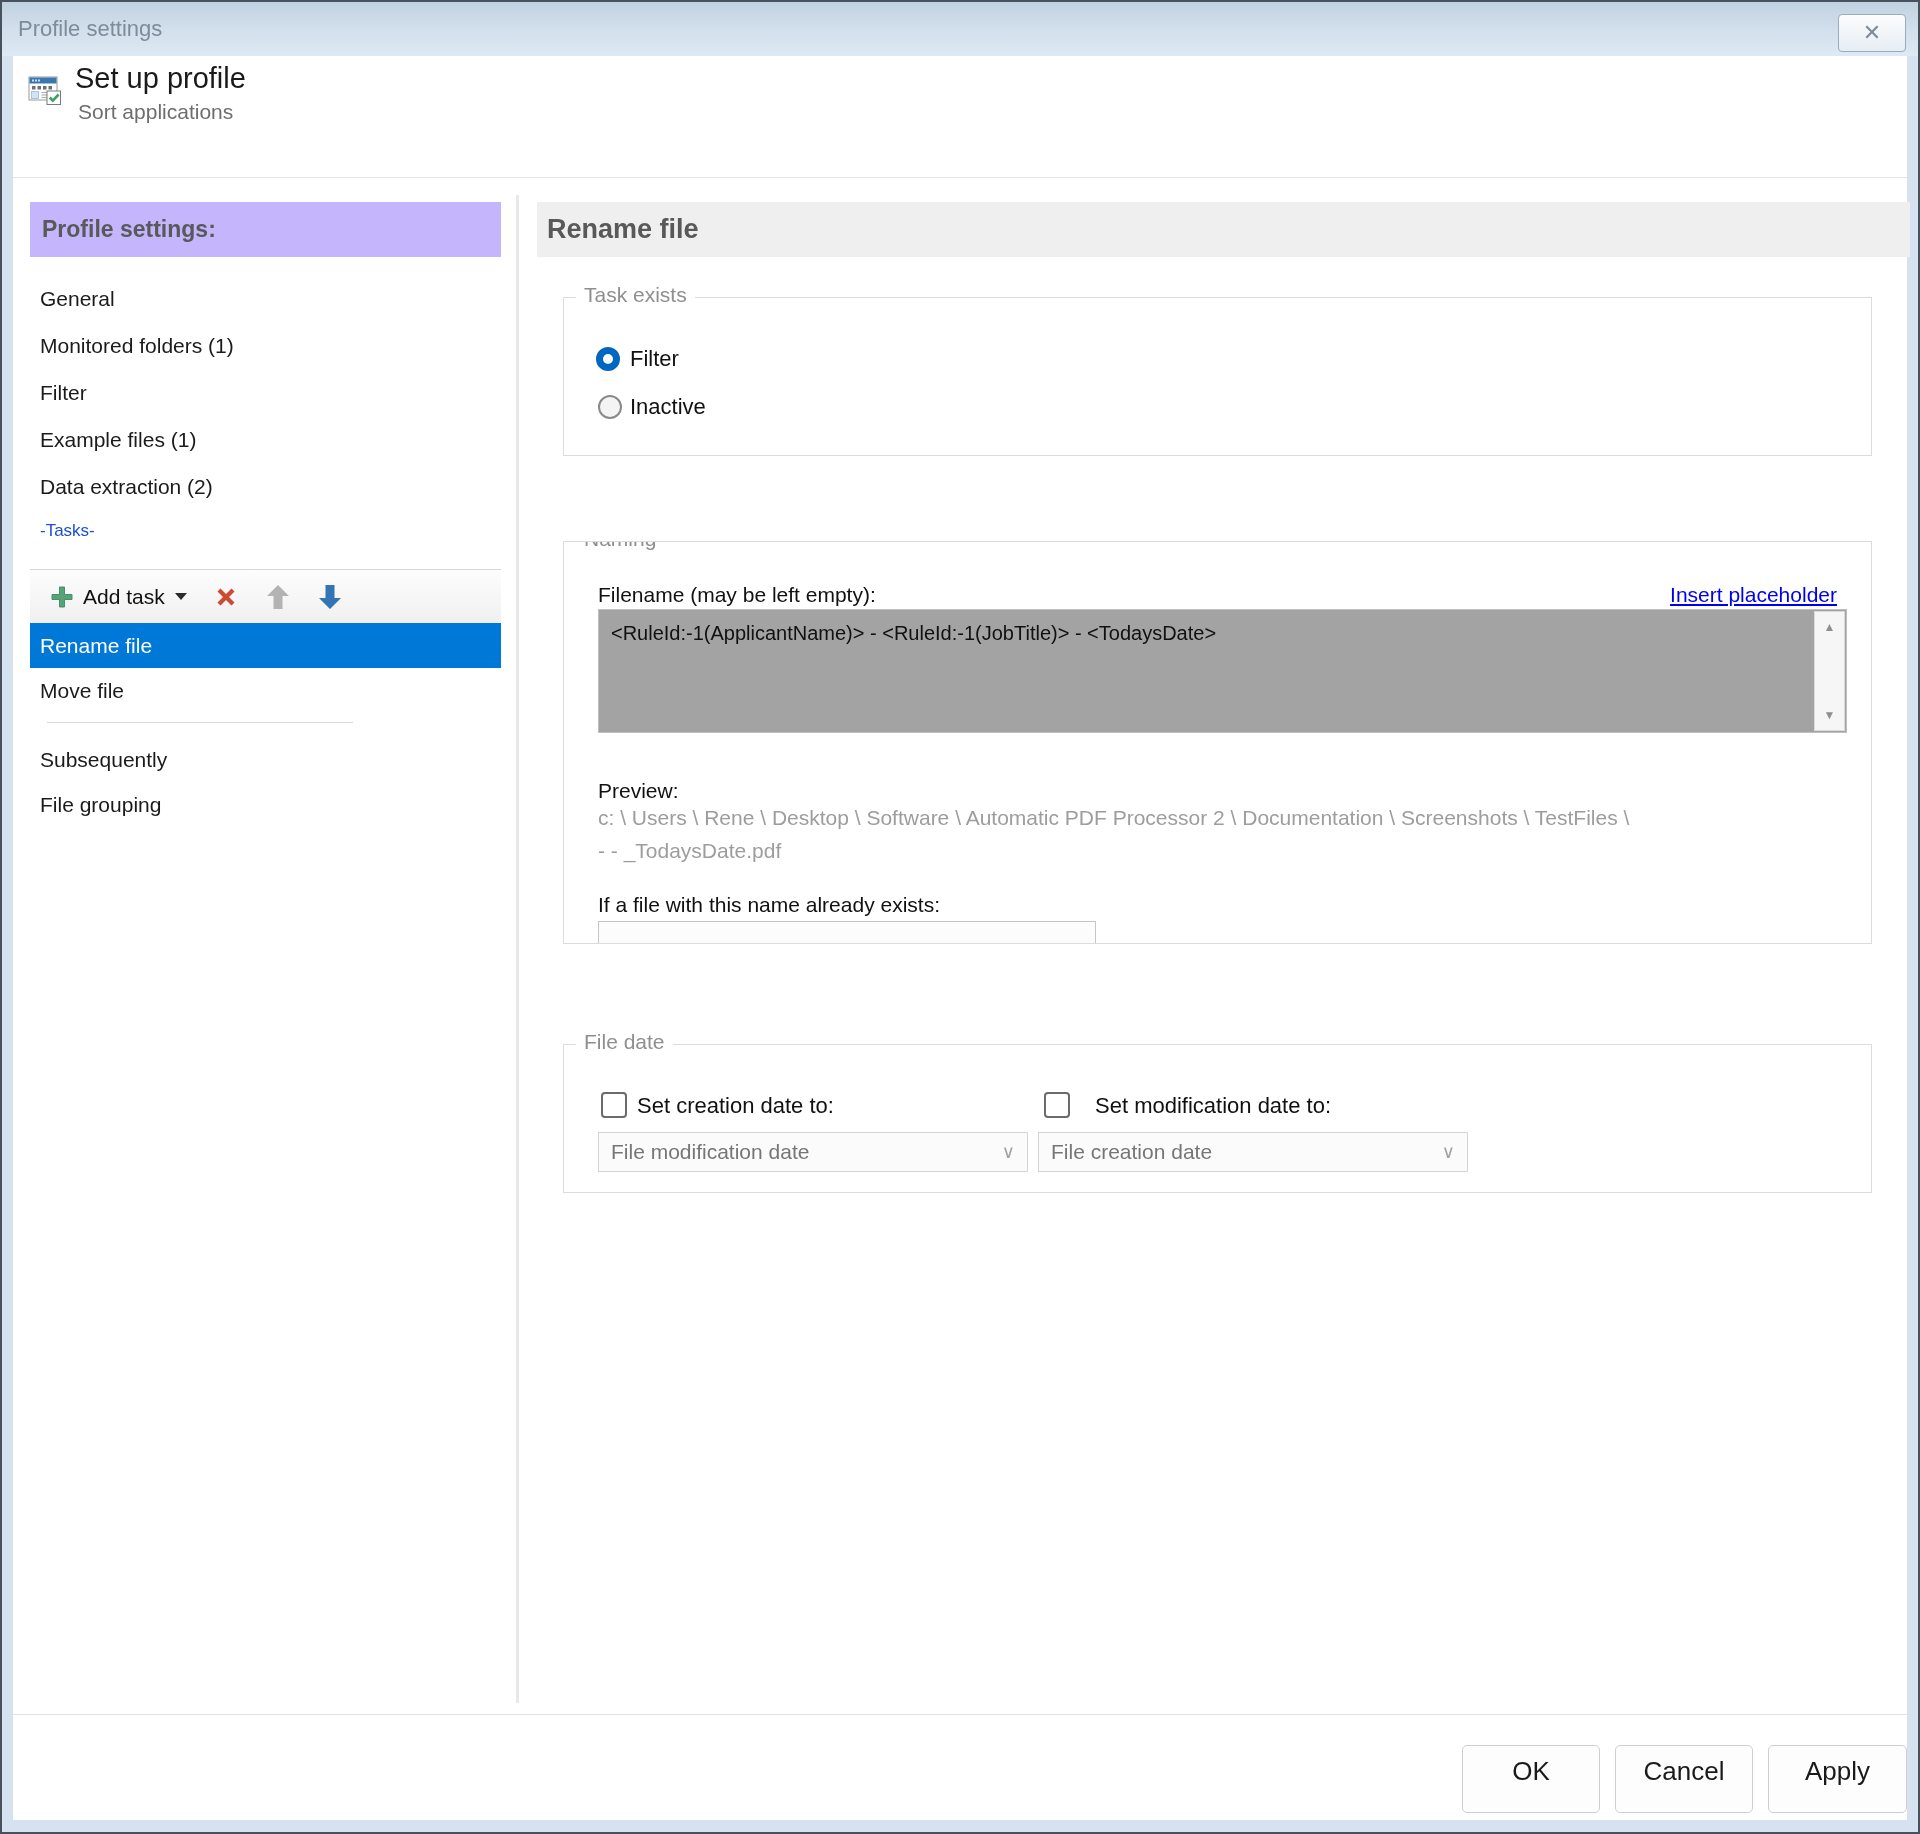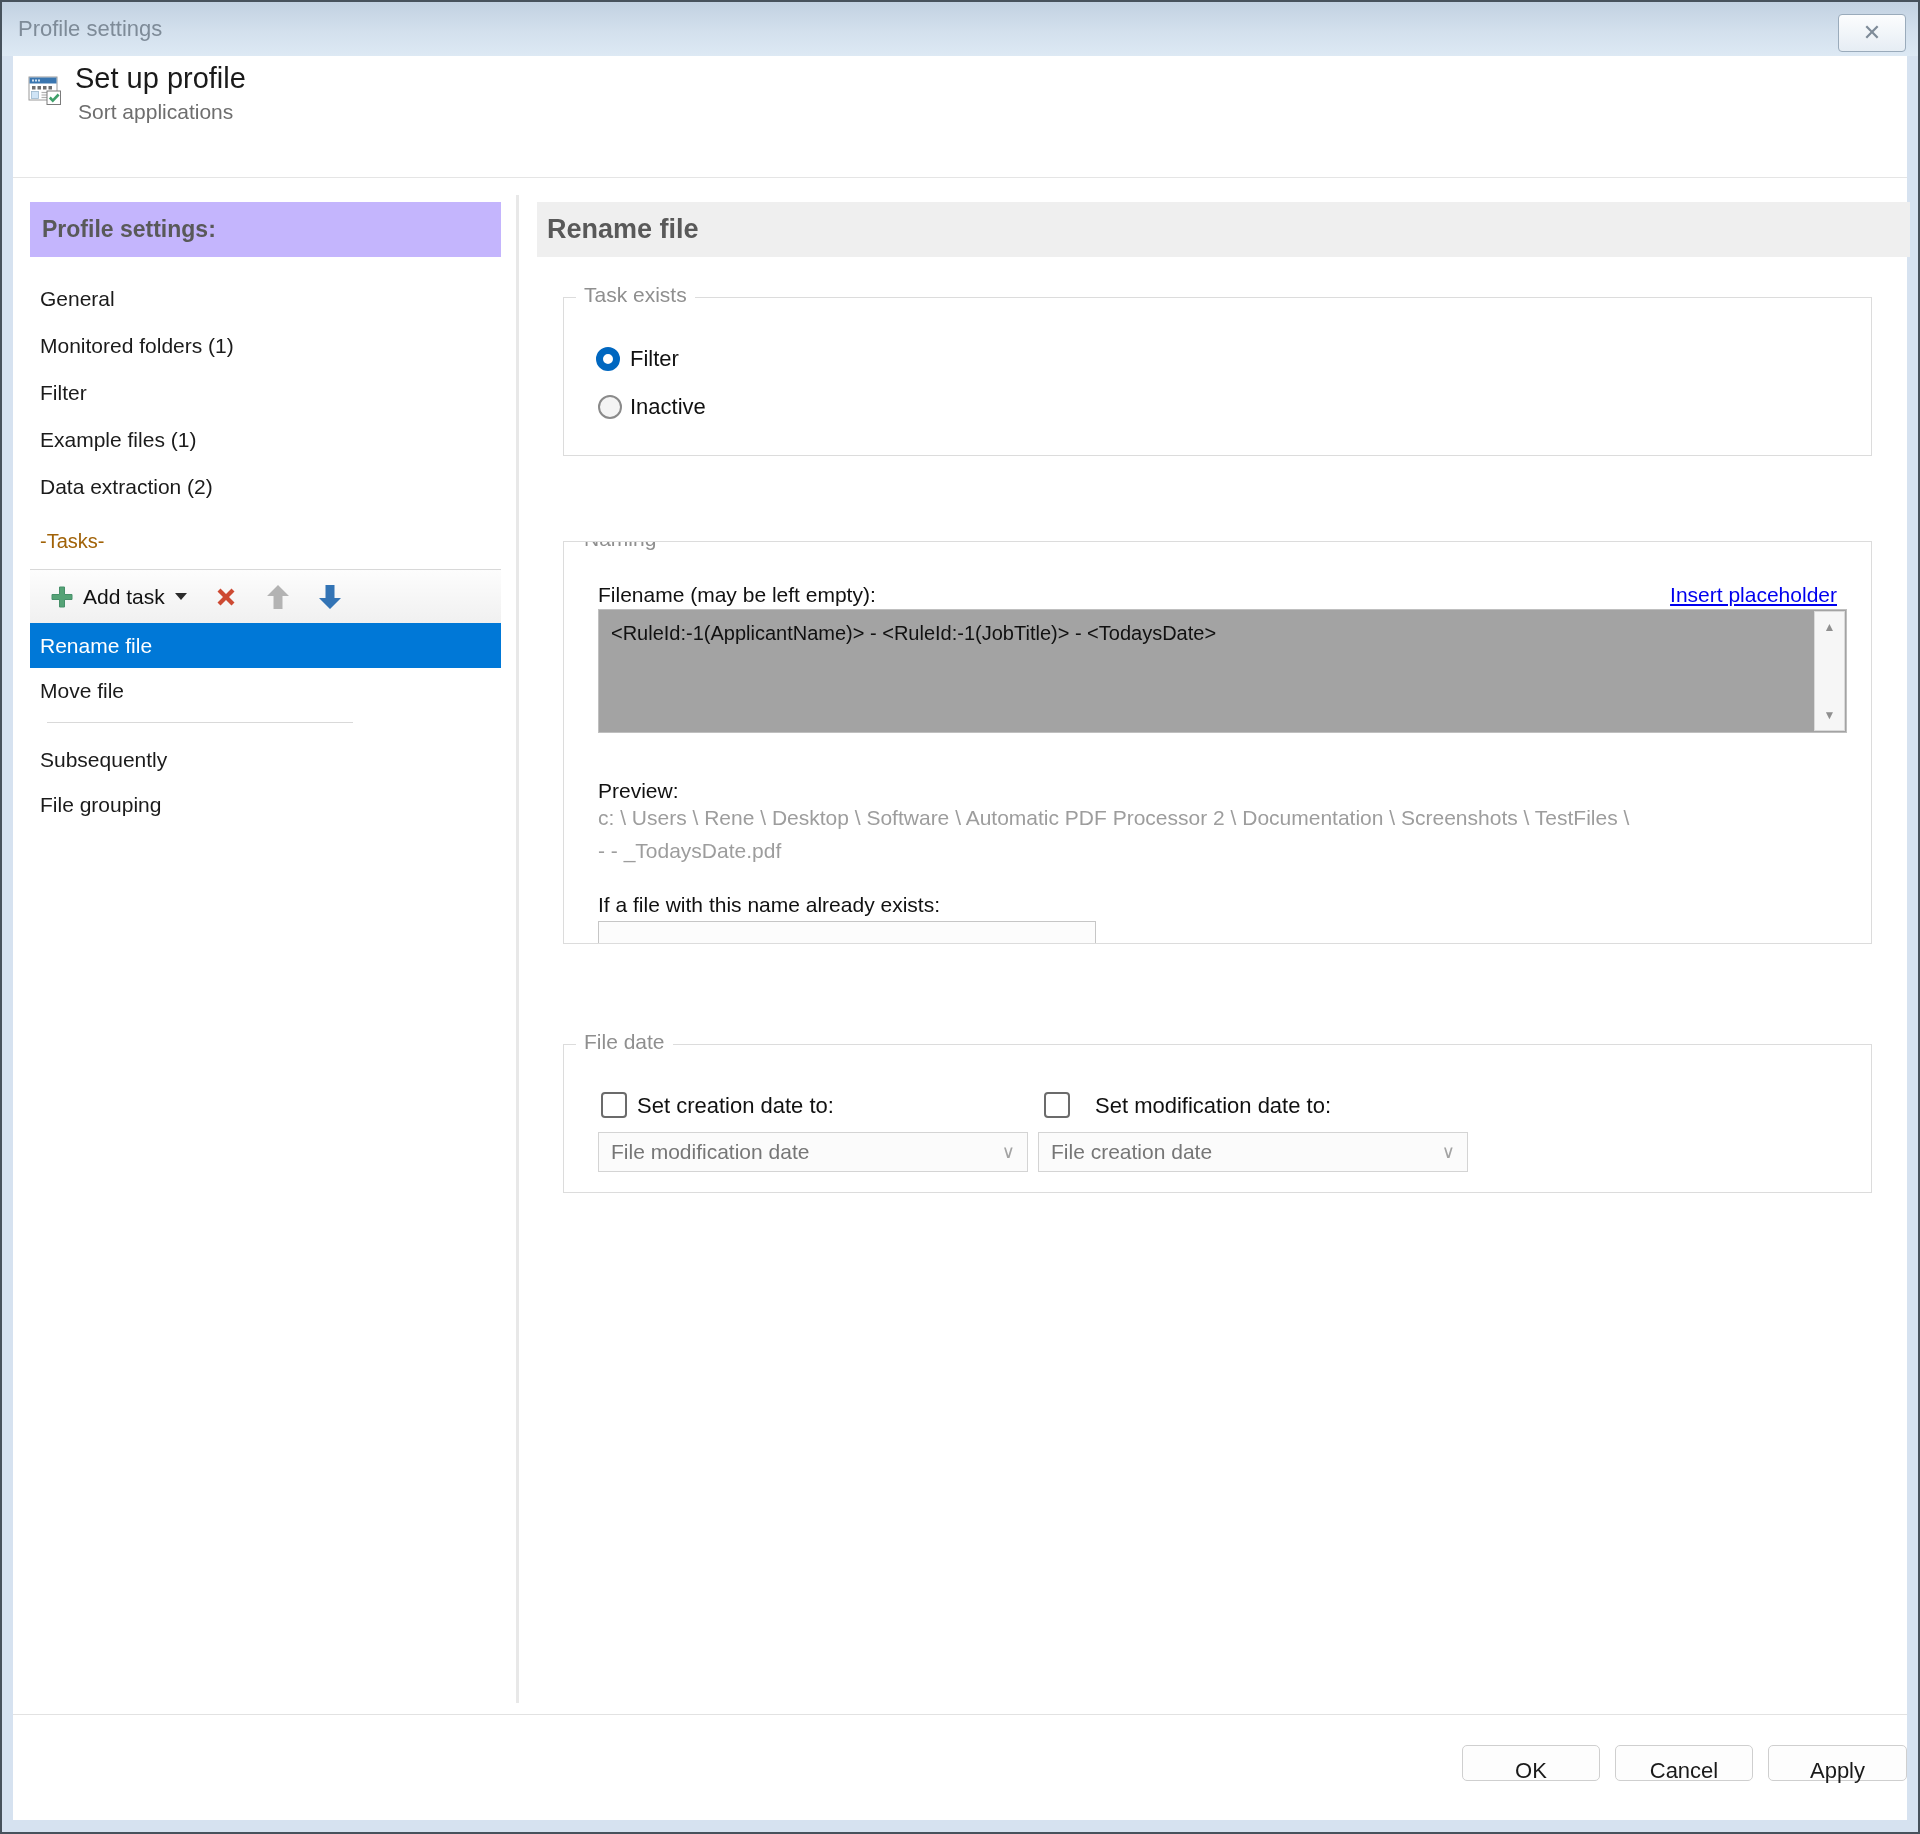--- a/index.html
+++ b/index.html
@@ -28,22 +28,22 @@
   .app-title{position:absolute;left:62px;top:6px;font-size:29px;color:#1a1a1a;}
   .app-subtitle{position:absolute;left:65px;top:44px;font-size:21px;color:#6e6e6e;}
   .header-divider{position:absolute;left:0;top:121px;width:100%;height:1px;background:#e5e5e5;}
 
   
   .side-band{position:absolute;left:17px;top:146px;width:471px;height:55px;
              background:#c4b5fd;line-height:55px;padding-left:12px;
              font-size:23px;font-weight:bold;color:#595959;}
   .nav-item{position:absolute;left:17px;width:471px;height:47px;line-height:47px;
             padding-left:10px;font-size:21px;color:#1b1b1b;cursor:default;}
-  .tasks-label{position:absolute;left:27px;top:470px;height:30px;line-height:30px;
-               font-size:20px;color:#a16207;}
+  .tasks-label{position:absolute;left:27px;top:460px;height:30px;line-height:30px;
+               font-size:17px;color:#1d4ed8;}
   .task-toolbar{position:absolute;left:17px;top:513px;width:471px;height:54px;
                 border-top:1px solid #d8d8d8;
                 background:linear-gradient(180deg,#fdfdfd,#f0f0f0);
                 display:flex;align-items:center;padding-left:20px;}
   .tb-label{font-size:21px;color:#111;margin-left:9px;}
   .tb-caret{width:0;height:0;border-left:6px solid transparent;border-right:6px solid transparent;
             border-top:7px solid #2b2b2b;margin-left:10px;}
   .tb-gap{width:26px;}
   .tb-btn{display:flex;align-items:center;cursor:default;}
   .task-row{position:absolute;left:17px;width:471px;height:45px;line-height:45px;
@@ -88,22 +88,22 @@
   .checkbox{position:absolute;width:26px;height:26px;border:2px solid #6b6b6b;
             border-radius:4px;background:#fff;}
   .check-label{position:absolute;font-size:22px;color:#111;line-height:28px;}
   .combo{position:absolute;top:87px;width:430px;height:40px;border:1px solid #d4d4d4;
          background:#fbfbfb;font-size:21px;color:#767676;line-height:38px;
          padding-left:12px;}
   .combo .chevron{position:absolute;right:12px;top:0;line-height:38px;
                   font-size:18px;color:#a3a3a3;}
 
   .footer-divider{position:absolute;left:0;top:1658px;width:100%;height:1px;background:#e2e2e2;}
-  .btn{position:absolute;top:1689px;height:36px;border:1px solid #cfcfcf;border-radius:5px;
-       background:#fdfdfd;font-size:22px;color:#1a1a1a;text-align:center;
+  .btn{position:absolute;top:1689px;height:68px;border:1px solid #cfcfcf;border-radius:5px;
+       background:#fdfdfd;font-size:26px;color:#1a1a1a;text-align:center;
        line-height:50px;cursor:default;}
   .btn-ok{left:1449px;width:138px;}
   .btn-cancel{left:1602px;width:138px;}
   .btn-apply{left:1755px;width:139px;}
 </style>
 </head>
 <body>
 
 <div class="window">
 

